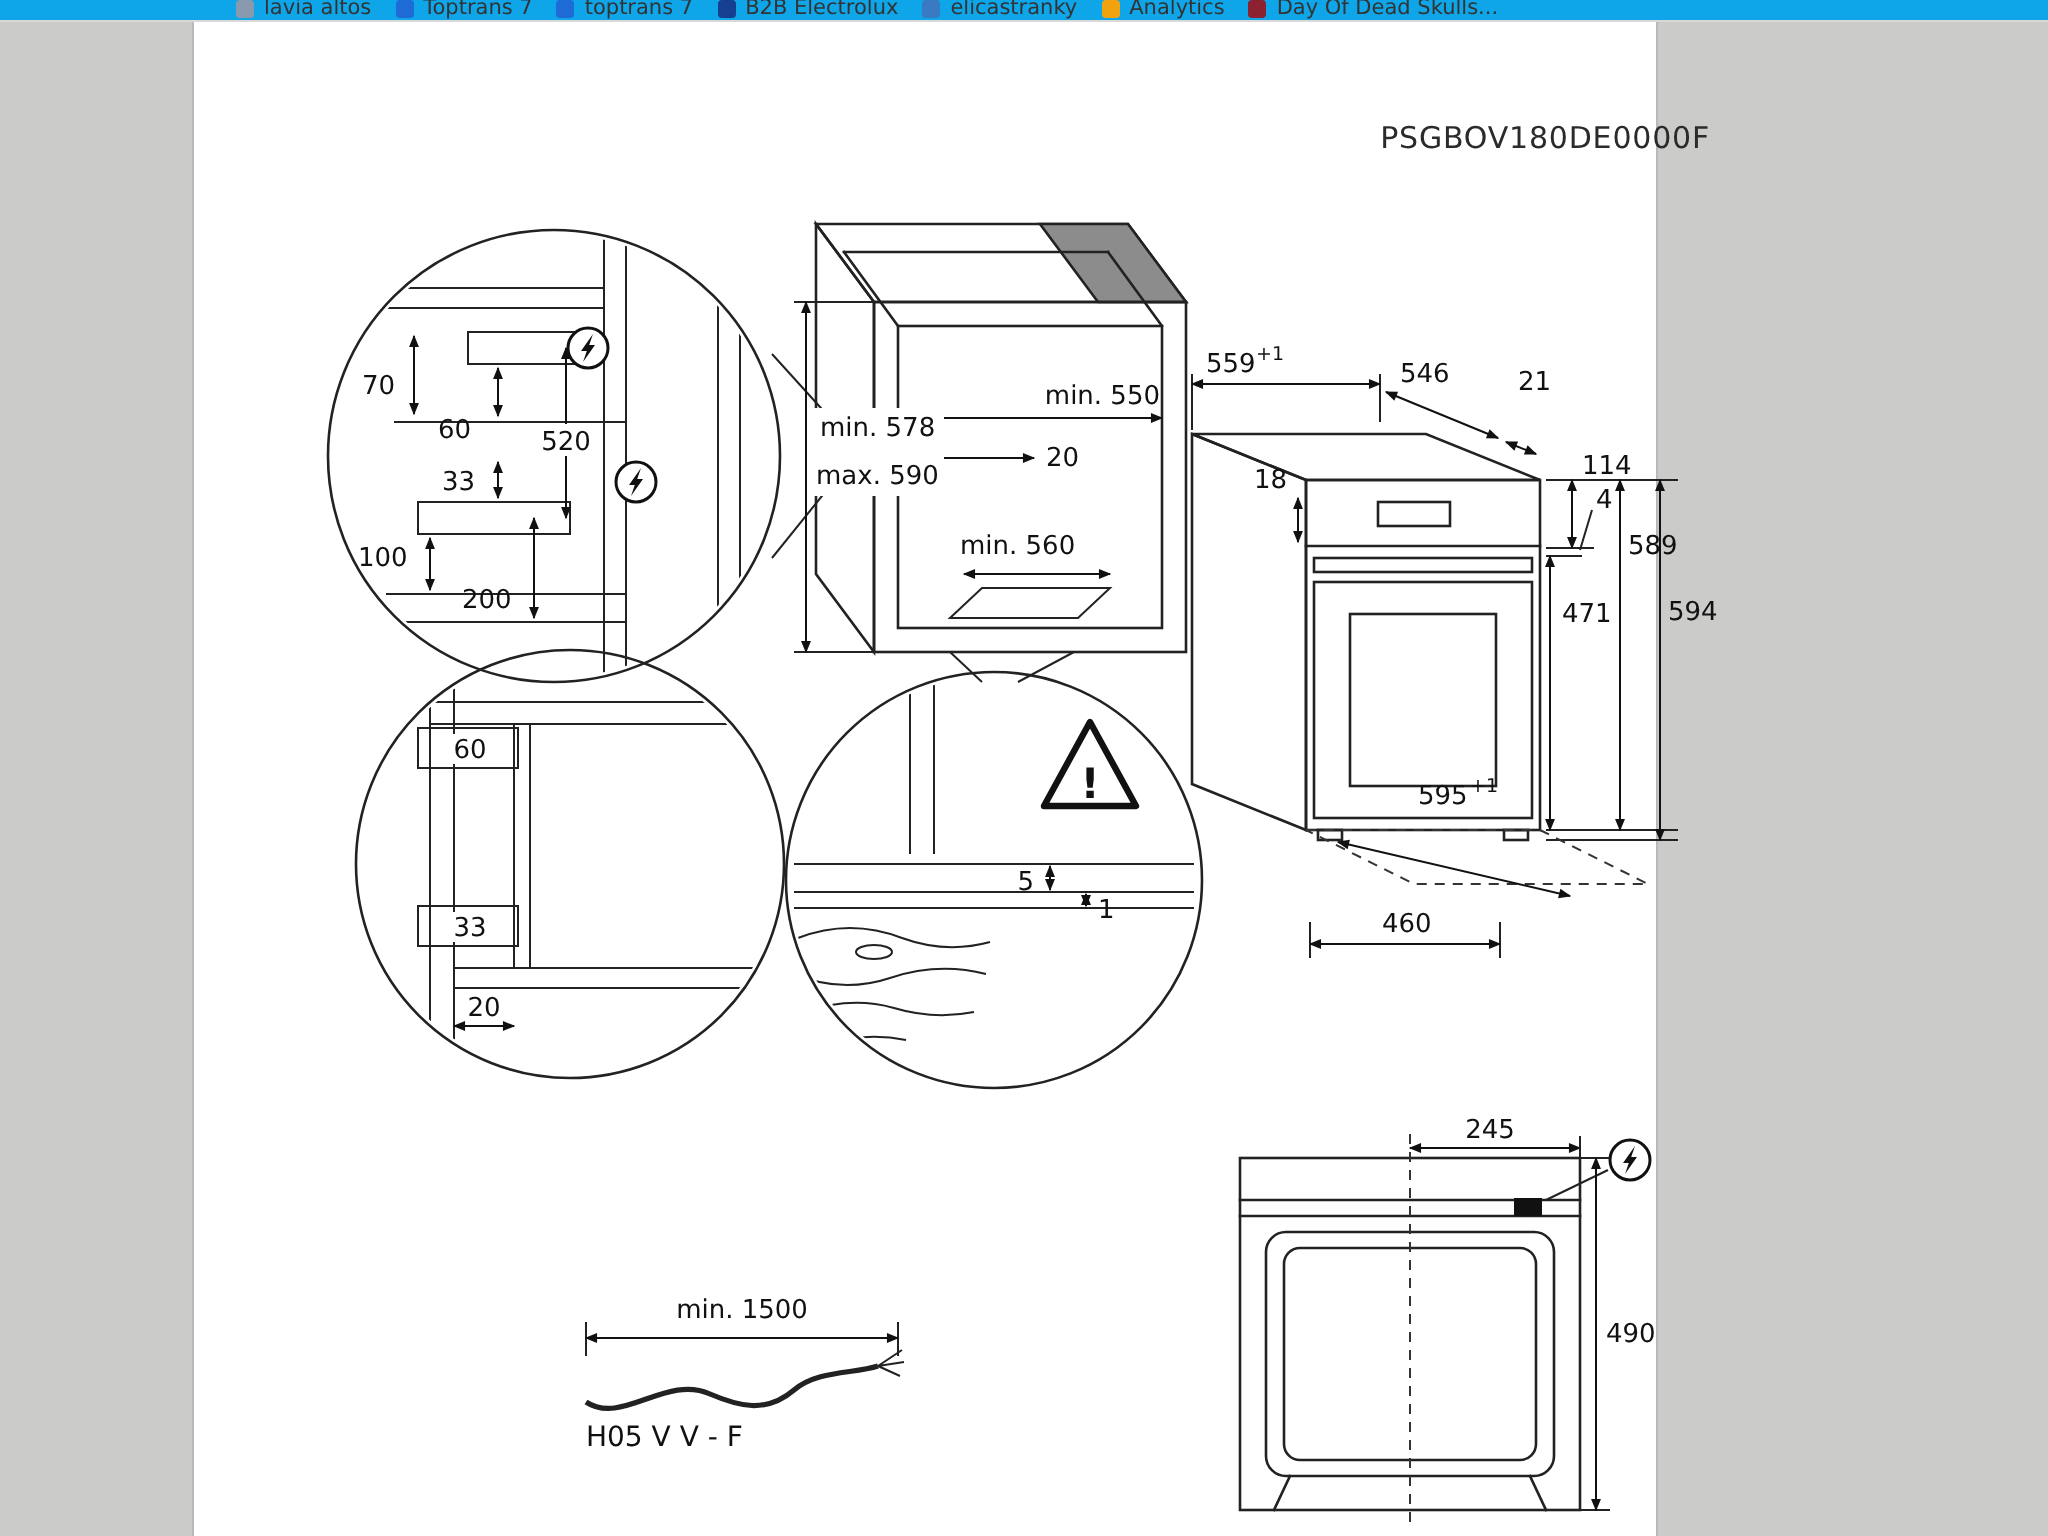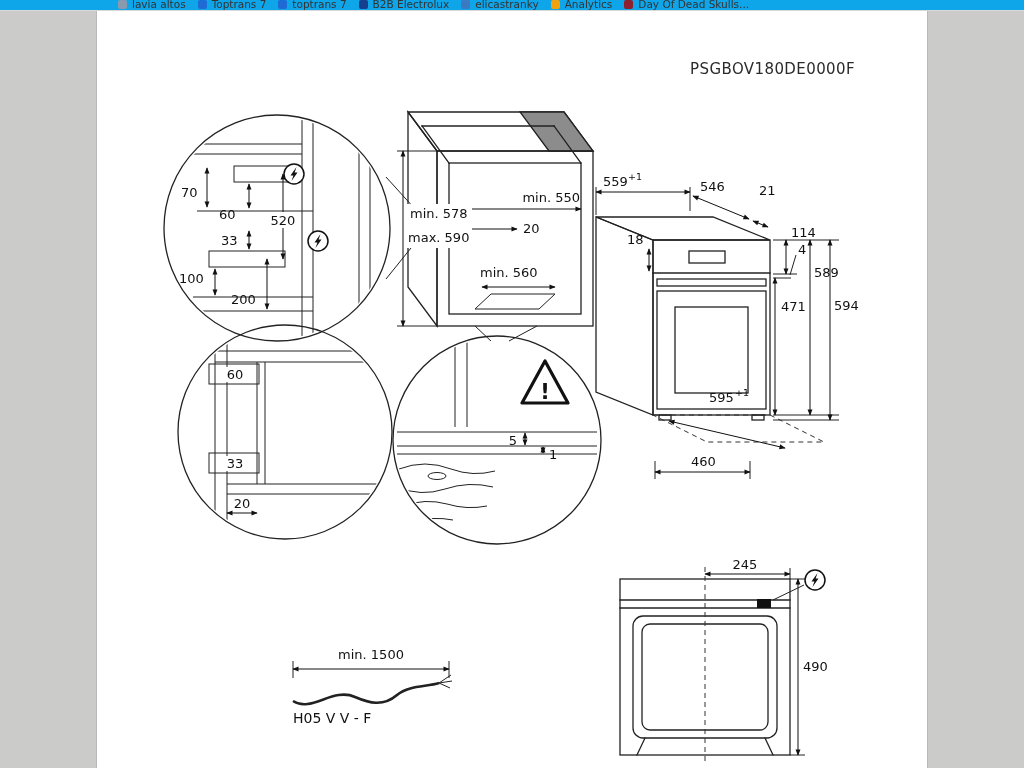--- a/index.html
+++ b/index.html
@@ -14,22 +14,22 @@
     background:#0ea5e9;border-bottom:1px solid #d9d9d9;
     display:flex;align-items:flex-end;gap:12px;
     padding:1px 0 0 118px;box-sizing:border-box;
     overflow:hidden;z-index:5;
   }
   .bm{display:flex;align-items:center;gap:5px;flex:0 0 auto;cursor:pointer;}
   .bm-icon{width:9px;height:9px;border-radius:2px;background:#888;flex:0 0 auto;}
   .bm-label{font-size:10.5px;color:#333;white-space:nowrap;line-height:12px;}
   
   .page{
-    position:absolute;left:97px;top:11px;width:830px;height:757px;
-    background:#ffffff;box-shadow:0 0 0 1px #b9b9b9;
+    position:absolute;left:97px;top:11px;width:687px;height:757px;
+    background:#ffffff;box-shadow:0 0 0 1px #b9b9b9;padding-left:44px;
   }
   svg{position:absolute;left:0;top:0;}
   
   .ln{stroke:#222;stroke-width:1.3;fill:none;stroke-linecap:square;}
   .thin{stroke:#222;stroke-width:1;fill:none;}
   .dim{stroke:#111;stroke-width:1;fill:none;}
   .dash{stroke:#333;stroke-width:1;stroke-dasharray:5 4;fill:none;}
   .t{font-family:"DejaVu Sans",sans-serif;font-size:13px;fill:#111;}
   .ts{font-family:"DejaVu Sans",sans-serif;font-size:9.5px;fill:#111;}
   .bang{font-family:"DejaVu Sans",sans-serif;font-size:21px;font-weight:bold;fill:#111;}

